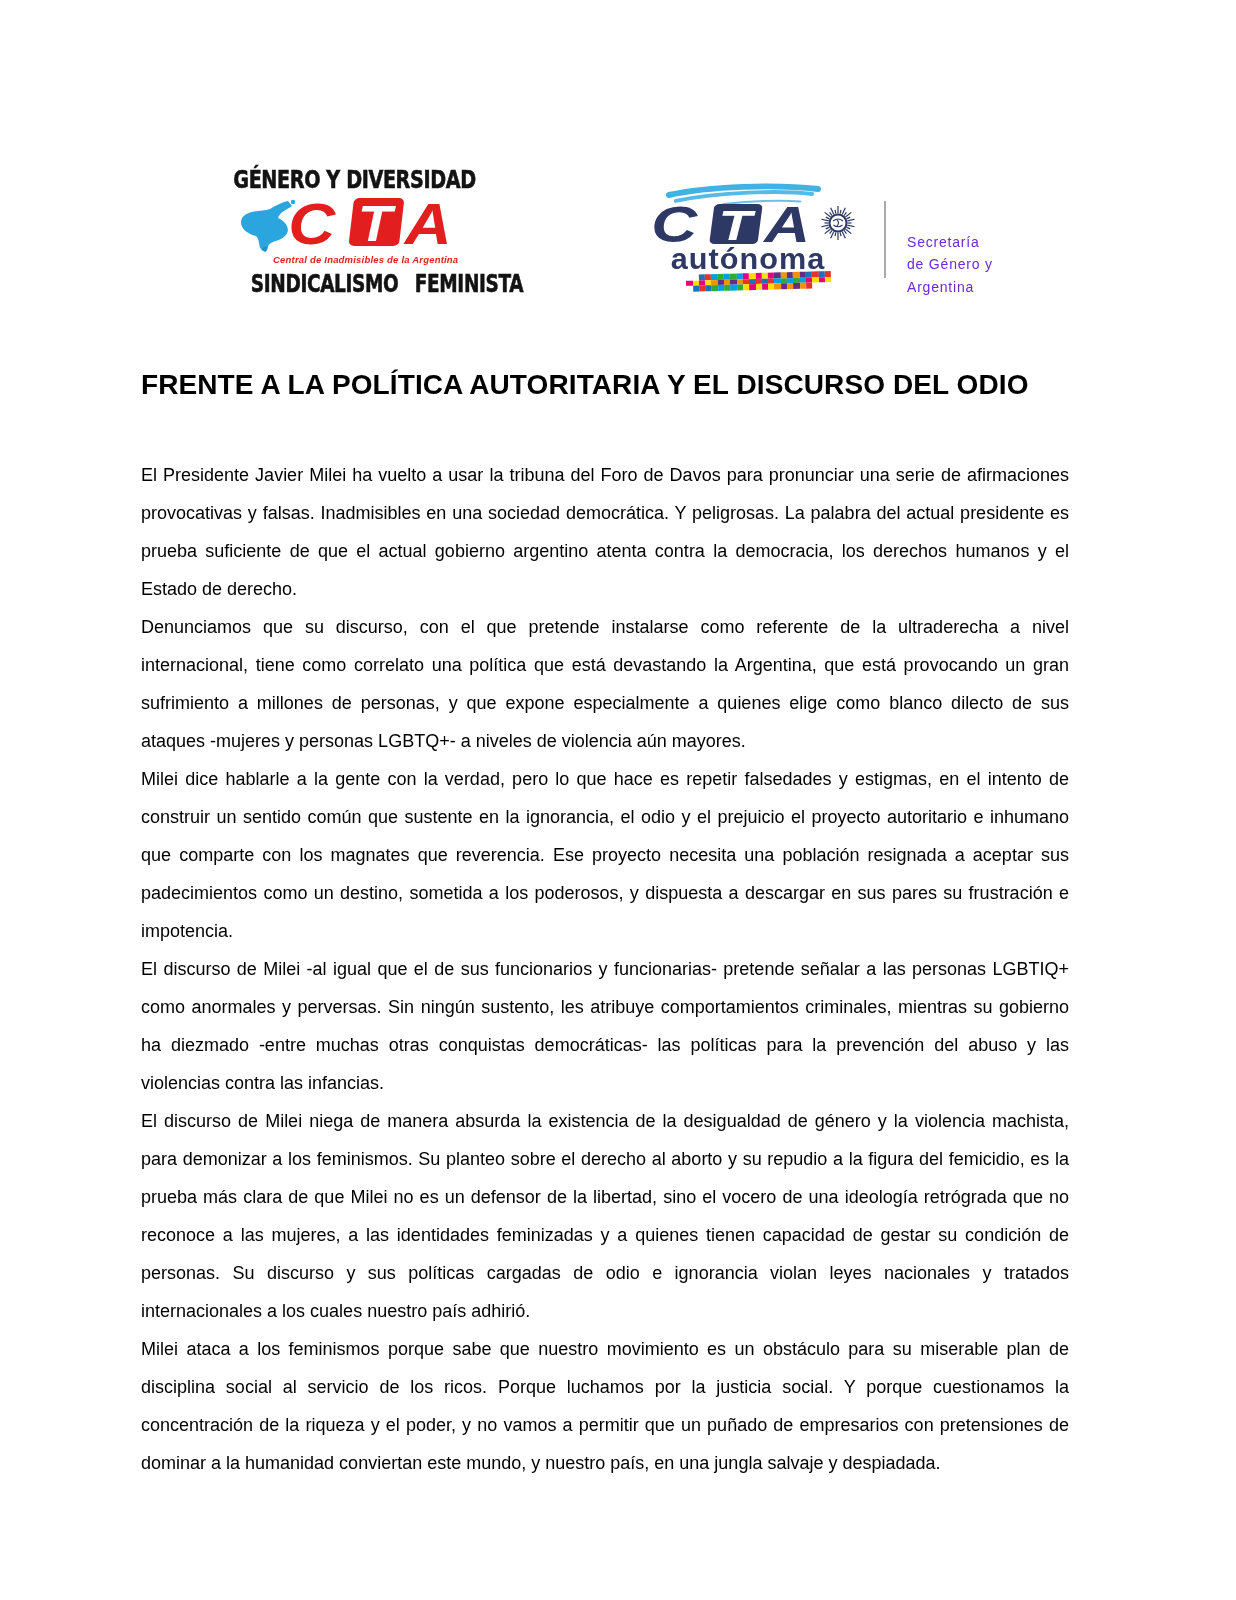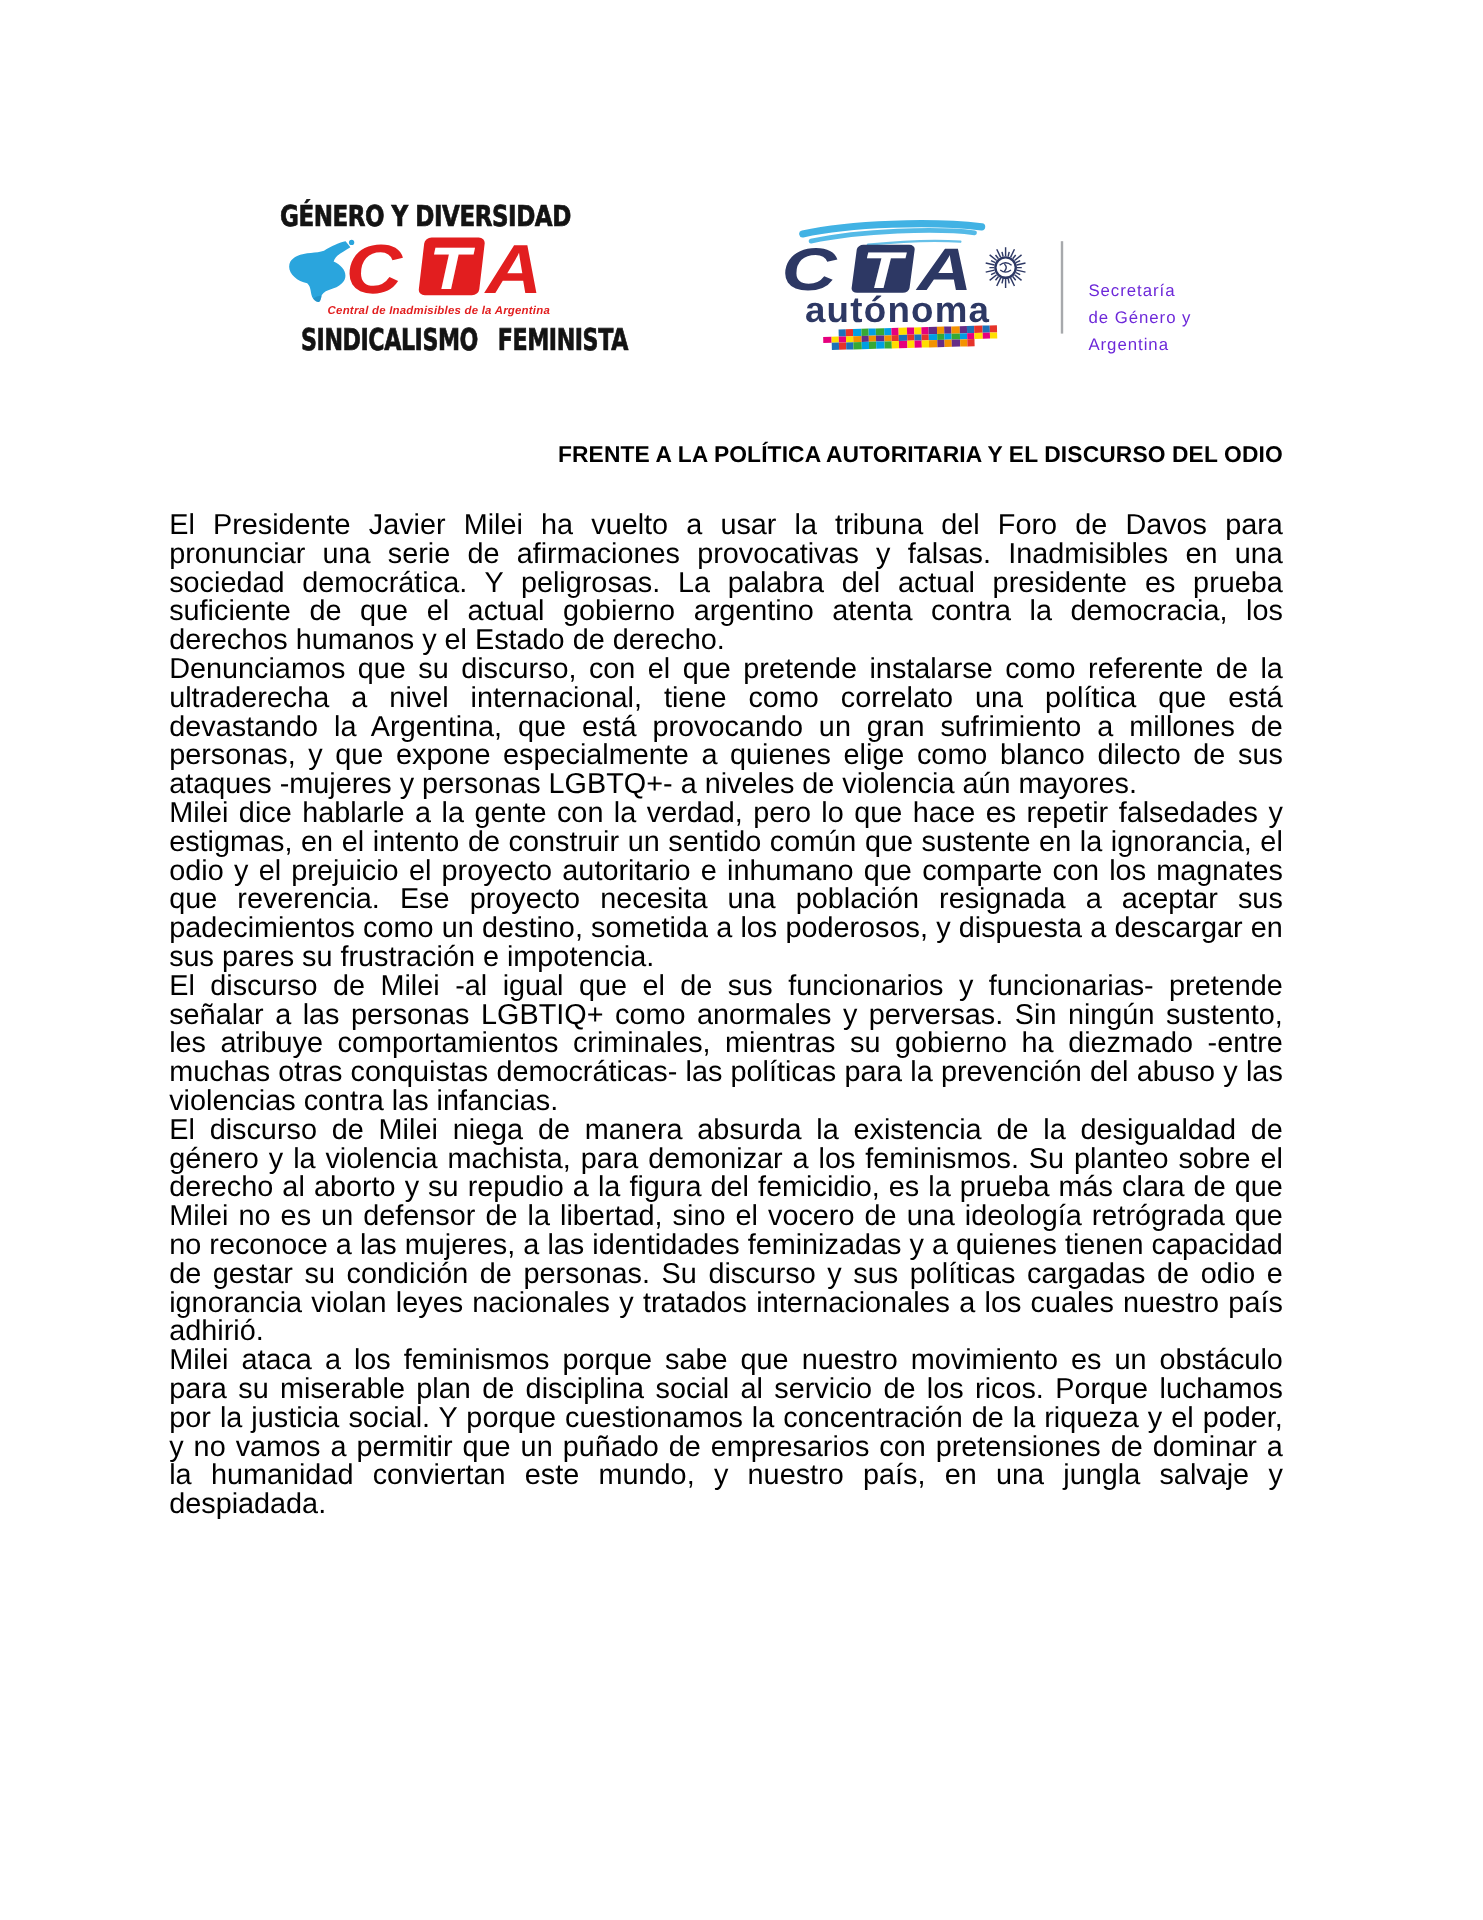--- a/index.html
+++ b/index.html
@@ -92,29 +92,29 @@
     color:#6d28d9;
     letter-spacing:0.8px;
     white-space:nowrap;
     margin-top:28px;
   }
 
   
   .doc-title{
     position:absolute;left:141px;top:369px;width:928px;
     margin:0;
-    text-align:right;
-    font-size:19px;
+    text-align:left;
+    font-size:28px;
     font-weight:bold;
     letter-spacing:0.1px;
   }
   .doc-body{
-    position:absolute;left:141px;top:426px;width:928px;
-    font-size:24px;
-    line-height:24px;
+    position:absolute;left:141px;top:456px;width:928px;
+    font-size:18px;
+    line-height:38px;
     text-align:justify;
   }
   .doc-body p{margin:0;}
 </style>
 </head>
 <body>
 
 <div class="page">
 
   <header>

